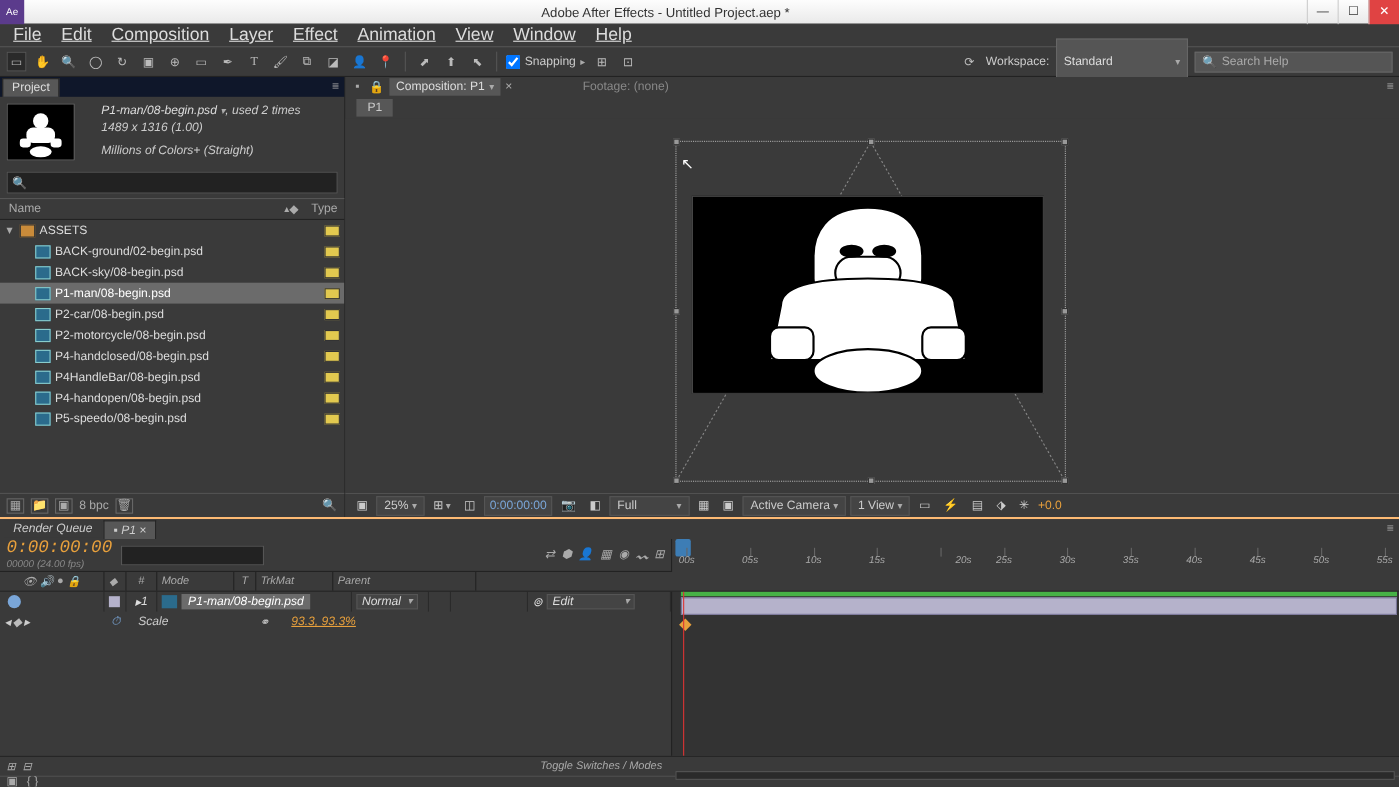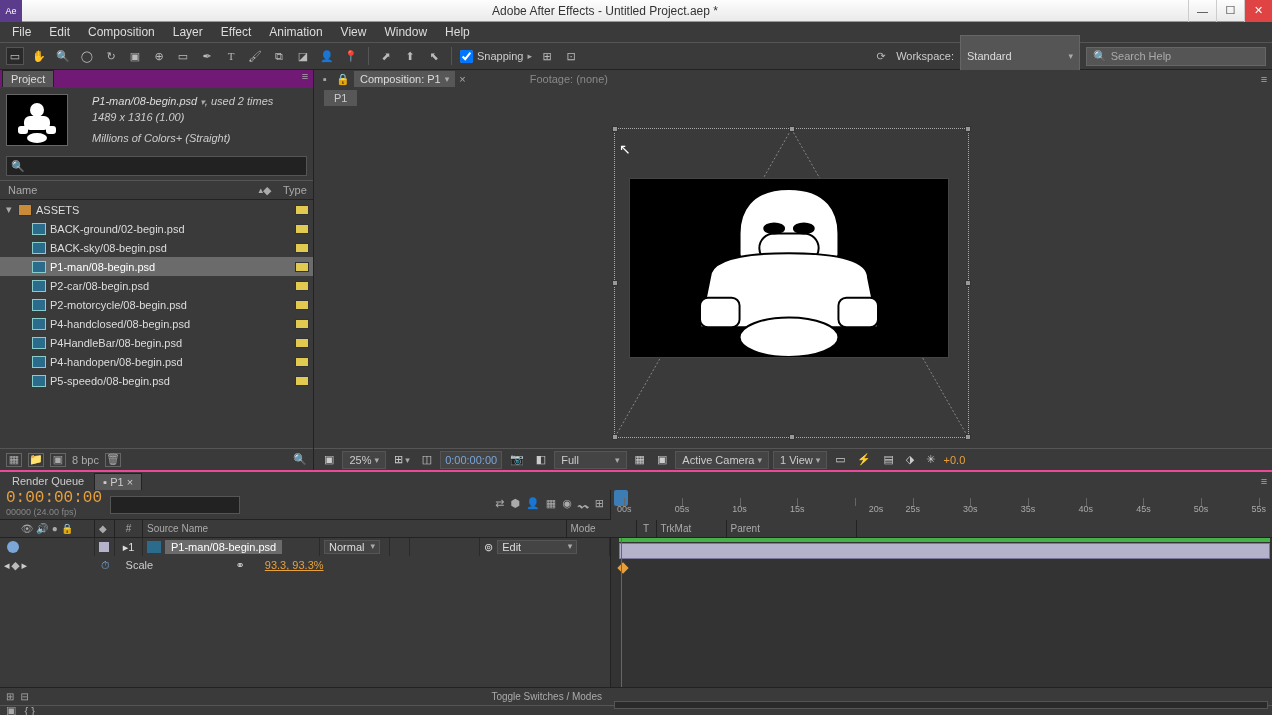--- a/index.html
+++ b/index.html
@@ -7,39 +7,39 @@
 
 
 .titlebar { height: 22px; background: linear-gradient(#fdfdfd,#eaeaea); display: flex; align-items: center; border-bottom: 1px solid #999; }
 .titlebar .app-icon { width: 22px; height: 22px; background: #5b3b8c; color: #fff; font-size: 9px; display: flex; align-items: center; justify-content: center; }
 .titlebar .title { flex: 1; text-align: center; color: #333; font-size: 12px; }
 .winbtns { display: flex; }
 .winbtn { width: 28px; height: 22px; display:flex; align-items:center; justify-content:center; color:#333; border-left:1px solid #ccc;}
 .winbtn.close { background:#e04343; color:#fff; }
 
 
-.menubar { height: 20px; background: #3a3a3a; display:flex; align-items:center; padding:0 4px; gap:2px; color:#ddd; font-size:12px;}
+.menubar { height: 20px; background: #3a3a3a; display:flex; align-items:center; padding:0 4px; gap:2px; color:#ddd; font-size:16px;text-decoration:underline;}
 .menubar span { padding: 2px 8px; cursor:default; }
 
 
 .toolbar { height: 28px; background: #3a3a3a; border-top:1px solid #555; border-bottom:1px solid #222; display:flex; align-items:center; padding:0 6px; gap:6px;}
 .tool { width:18px; height:18px; display:flex; align-items:center; justify-content:center; color:#bbb; border:1px solid transparent; }
 .tool.sel { background:#2a2a2a; border:1px solid #555; }
 .divider { width:1px; height:18px; background:#555; margin:0 2px;}
 .snapping { display:flex; align-items:center; gap:4px; color:#ccc; font-size:11px;}
 .workspace-row { margin-left:auto; display:flex; align-items:center; gap:6px; color:#ccc; font-size:11px;}
 .ws-select { background:#555; border:1px solid #666; color:#ddd; padding:14px 6px; width:120px; display:flex; justify-content:space-between; align-items:center;}
 .search-help { width:180px; background:#555; border:1px solid #666; color:#aaa; padding:2px 6px; display:flex; align-items:center; gap:4px;}
 
 
 .main { display:flex; height: calc(100% - 22px - 20px - 28px - 235px - 10px); }
 
 
 .project { width: 314px; display:flex; flex-direction:column; border-right:1px solid #222;}
-.panel-tab-row { height:18px; background:#701a75; display:flex; align-items:flex-start; padding-left:2px;}
+.panel-tab-row { height:18px; background:#0f172a; display:flex; align-items:center; padding-left:2px;}
 .panel-tab { background:#575757; padding:2px 8px; font-size:11px; color:#ddd; border:1px solid #222; border-bottom:none;}
 .panel-menu { margin-left:auto; width:16px; text-align:center; color:#aaa;}
 .proj-info { display:flex; padding:6px; gap:24px;font-style:italic; }
 .thumb { width:62px; height:52px; background:#000; border:1px solid #666; display:flex; align-items:center; justify-content:center;}
 .thumb svg { width:58px; height:48px; }
 .proj-text { font-size:11px; color:#ccc; line-height:15px;}
 .proj-text .name { color:#ddd;}
 .proj-search { margin:4px 6px; height:20px; background:#222; border:1px solid #555; display:flex; align-items:center; padding:0 4px; color:#888;}
 .proj-cols { height:20px; background:#3a3a3a; border-top:1px solid #555; border-bottom:1px solid #222; display:flex; align-items:center; padding-left:8px; color:#aaa; font-size:11px;}
 .proj-cols .name-col { flex:1;}
@@ -75,21 +75,21 @@
 .cursor { position:absolute; left:305px; top:33px; color:#fff; font-size:14px;}
 
 .view-footer { height:22px; background:#3a3a3a; border-top:1px solid #555; display:flex; align-items:center; gap:4px; padding:0 6px; color:#ccc; font-size:11px;}
 .vf-item { padding:2px 4px; border:1px solid #555; background:#444; display:flex; align-items:center; gap:2px;}
 .vf-item.plain { border:none; background:none;}
 .vf-sel { background:#444; border:1px solid #555; padding:2px 6px; display:flex; align-items:center; gap:3px;}
 .vf-tc { color:#7aa6d8;}
 .vf-exp { color:#e8a03c;}
 
 
-.timeline { height:235px; border-top:2px solid #ec4899; display:flex; flex-direction:column;}
+.timeline { height:235px; border-top:2px solid #fdba74; display:flex; flex-direction:column;font-style:italic;}
 .tl-tabs { height:18px; display:flex; align-items:center; background:#3a3a3a; padding-left:4px; gap:2px;}
 .tl-tabs .tab { padding:2px 8px; background:#3a3a3a; color:#ccc; font-size:11px;}
 .tl-tabs .tab.active { background:#575757; border:1px solid #222; border-bottom:none;}
 .tl-header-row { height:30px; display:flex; background:#3a3a3a; border-bottom:1px solid #222;}
 .tl-left { width:610px; display:flex; align-items:center; padding:0 6px; gap:8px;}
 .timecode { color:#e8a03c; font-size:16px; font-family:"Courier New",monospace; line-height:14px;}
 .timecode .sub { color:#888; font-size:9px; display:block;}
 .tl-search { width:130px; height:18px; background:#222; border:1px solid #555;}
 .tl-icons { display:flex; gap:6px; margin-left:auto; color:#aaa;}
 .tl-right { flex:1; position:relative; background:#333;}
@@ -460,21 +460,20 @@
   </div>
   <div class="tl-cols">
     <div class="tlc av">
       <span>👁</span>
       <span>🔊</span>
       <span>●</span>
       <span>🔒</span>
     </div>
     <div class="tlc" style="width:20px">◆</div>
     <div class="tlc num">#</div>
-    <div class="tlc src">Source Name</div>
     <div class="tlc mode">Mode</div>
     <div class="tlc t">T</div>
     <div class="tlc trk">TrkMat</div>
     <div class="tlc parent">Parent</div>
     <div style="flex:1;border-left:1px solid #222"></div>
   </div>
   <div class="tl-body">
     <div class="tl-body-left">
       <div class="tl-row">
         <div class="cell av">

